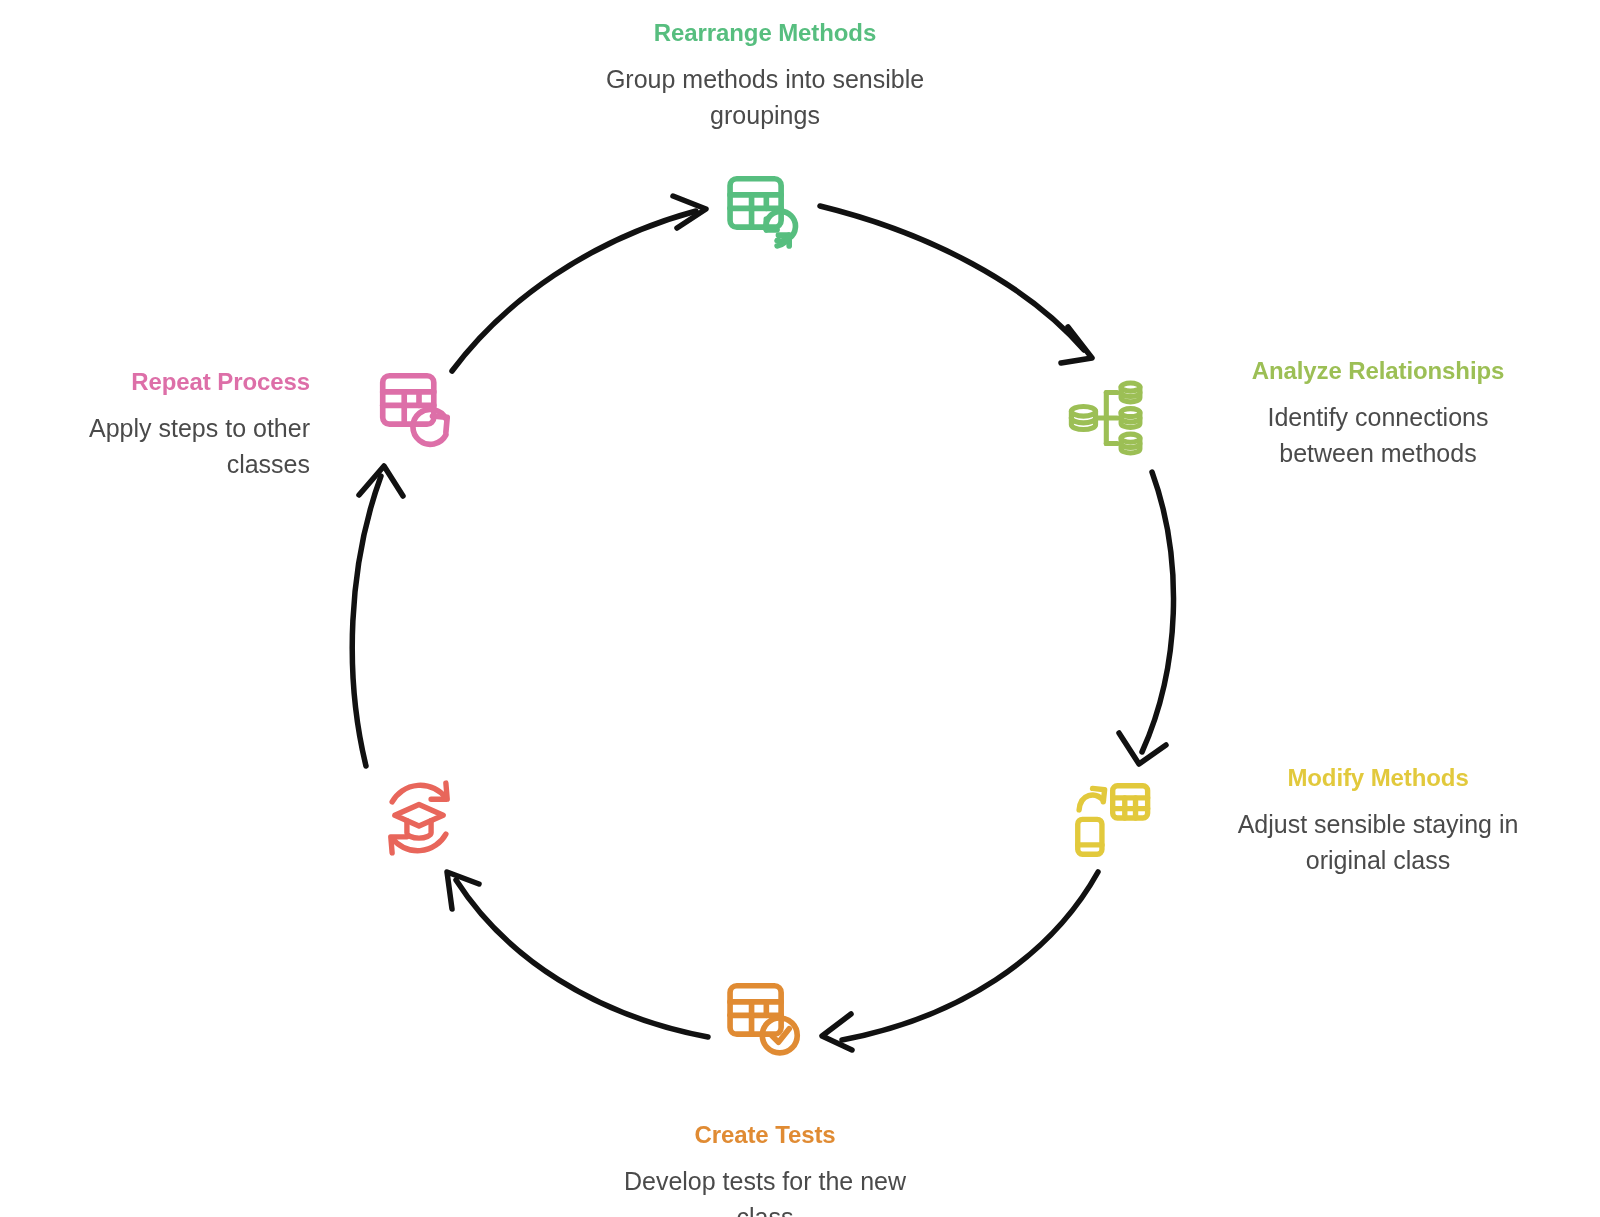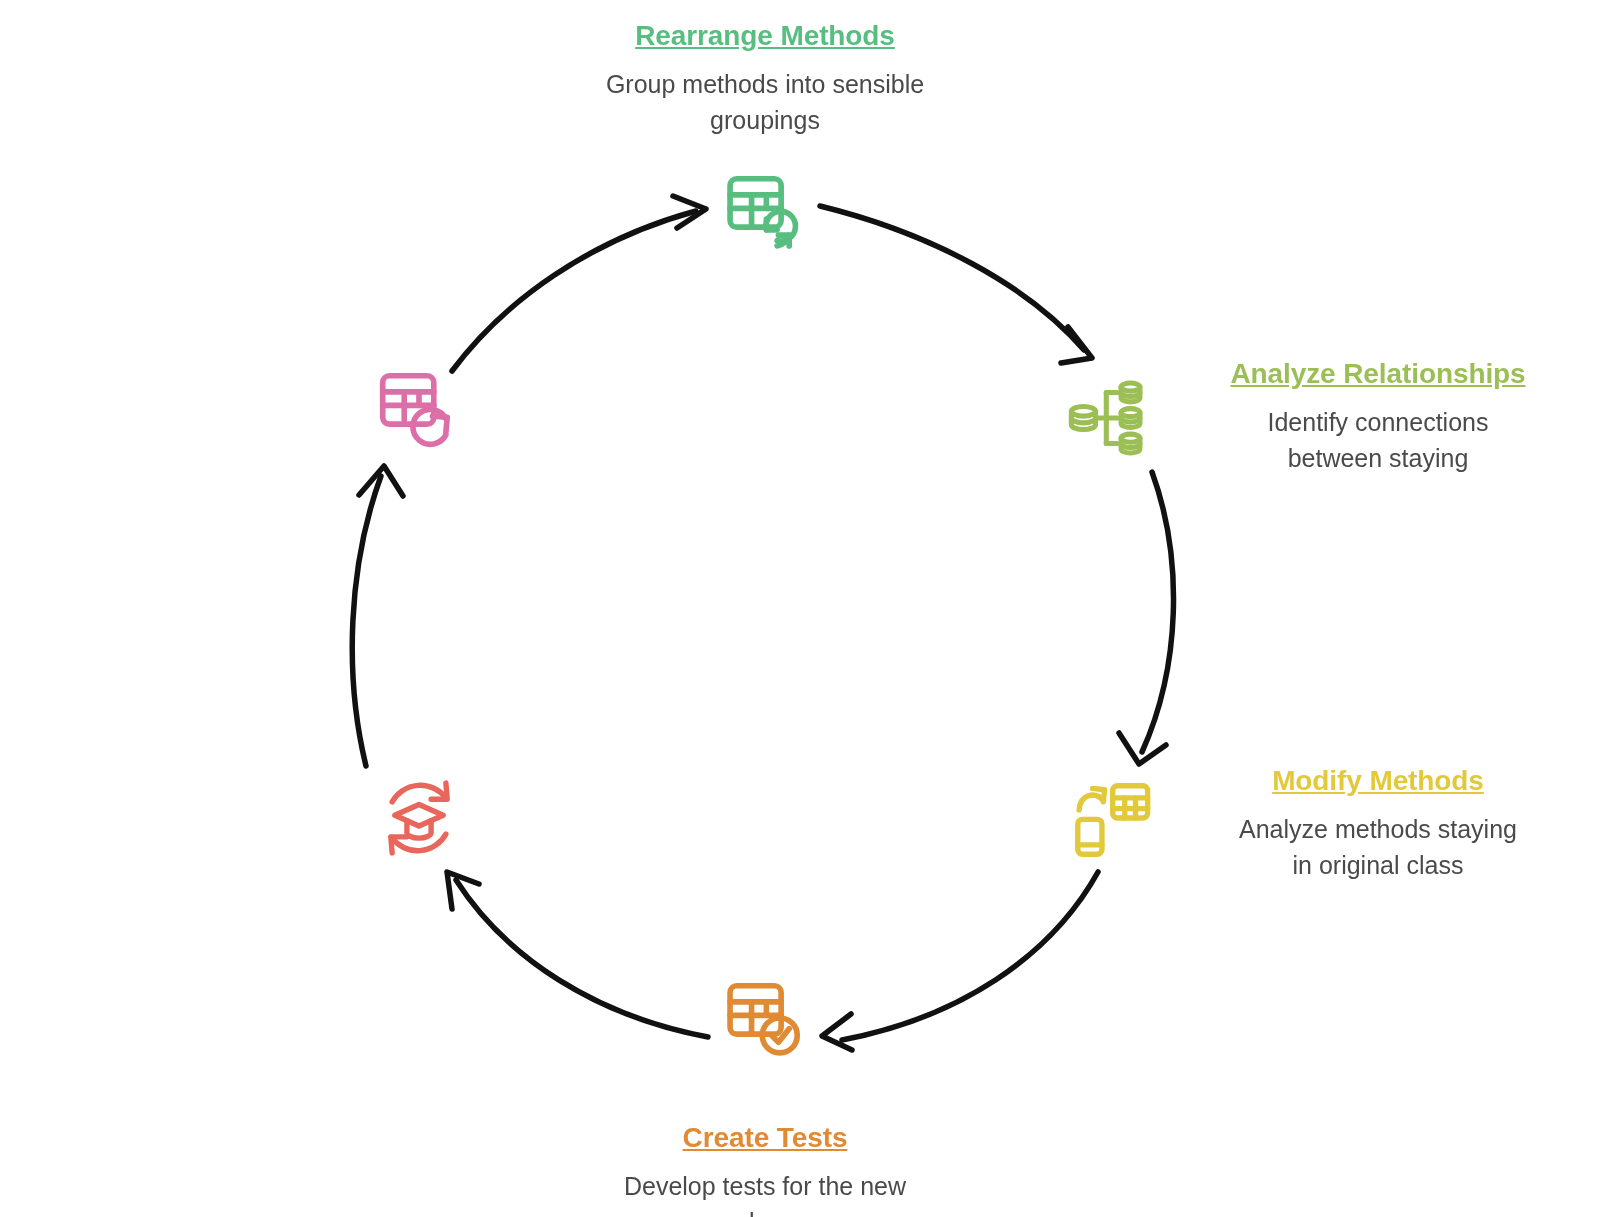--- a/index.html
+++ b/index.html
@@ -49,26 +49,25 @@
     align-items: center;
     justify-content: center;
   }
   .node-icon svg { display: block; }
 
   .label {
     position: absolute;
     width: 330px;
   }
   .label .title {
-    font-size: 28px;
+    font-size: 24px;
     font-weight: bold;
     line-height: 1.25;
     margin: 0 0 14px 0;
     letter-spacing: -0.1px;
-    text-decoration: underline;
   }
   .label .desc {
     font-size: 25px;
     font-weight: normal;
     color: #4a4a4a;
     line-height: 1.42;
     margin: 0;
   }
   .label.align-right { text-align: right; }
   .label.align-left  { text-align: center; }
@@ -219,28 +218,32 @@
     </svg>
   </div>
 
   <div class="label align-center" style="left:600px; top:18px; width:330px;">
     <p class="title" style="color:#57BE7F;">Rearrange Methods</p>
     <p class="desc">Group methods into sensible groupings</p>
   </div>
 
   <div class="label align-left" style="left:1228px; top:356px; width:300px;">
     <p class="title" style="color:#9CBF55;">Analyze Relationships</p>
-    <p class="desc">Identify connections between staying</p>
+    <p class="desc">Identify connections between methods</p>
   </div>
 
   <div class="label align-left" style="left:1228px; top:763px; width:300px;">
     <p class="title" style="color:#E2C93C;">Modify Methods</p>
-    <p class="desc">Analyze methods staying in original class</p>
+    <p class="desc">Adjust sensible staying in original class</p>
   </div>
 
   <div class="label align-center" style="left:600px; top:1120px; width:330px;">
     <p class="title" style="color:#E08B33;">Create Tests</p>
     <p class="desc">Develop tests for the new class</p>
   </div>
 
 
+  <div class="label align-right" style="left:10px; top:367px; width:300px;">
+    <p class="title" style="color:#DD6FA8;">Repeat Process</p>
+    <p class="desc">Apply steps to other classes</p>
+  </div>
 
 </div>
 
 </body></html>

